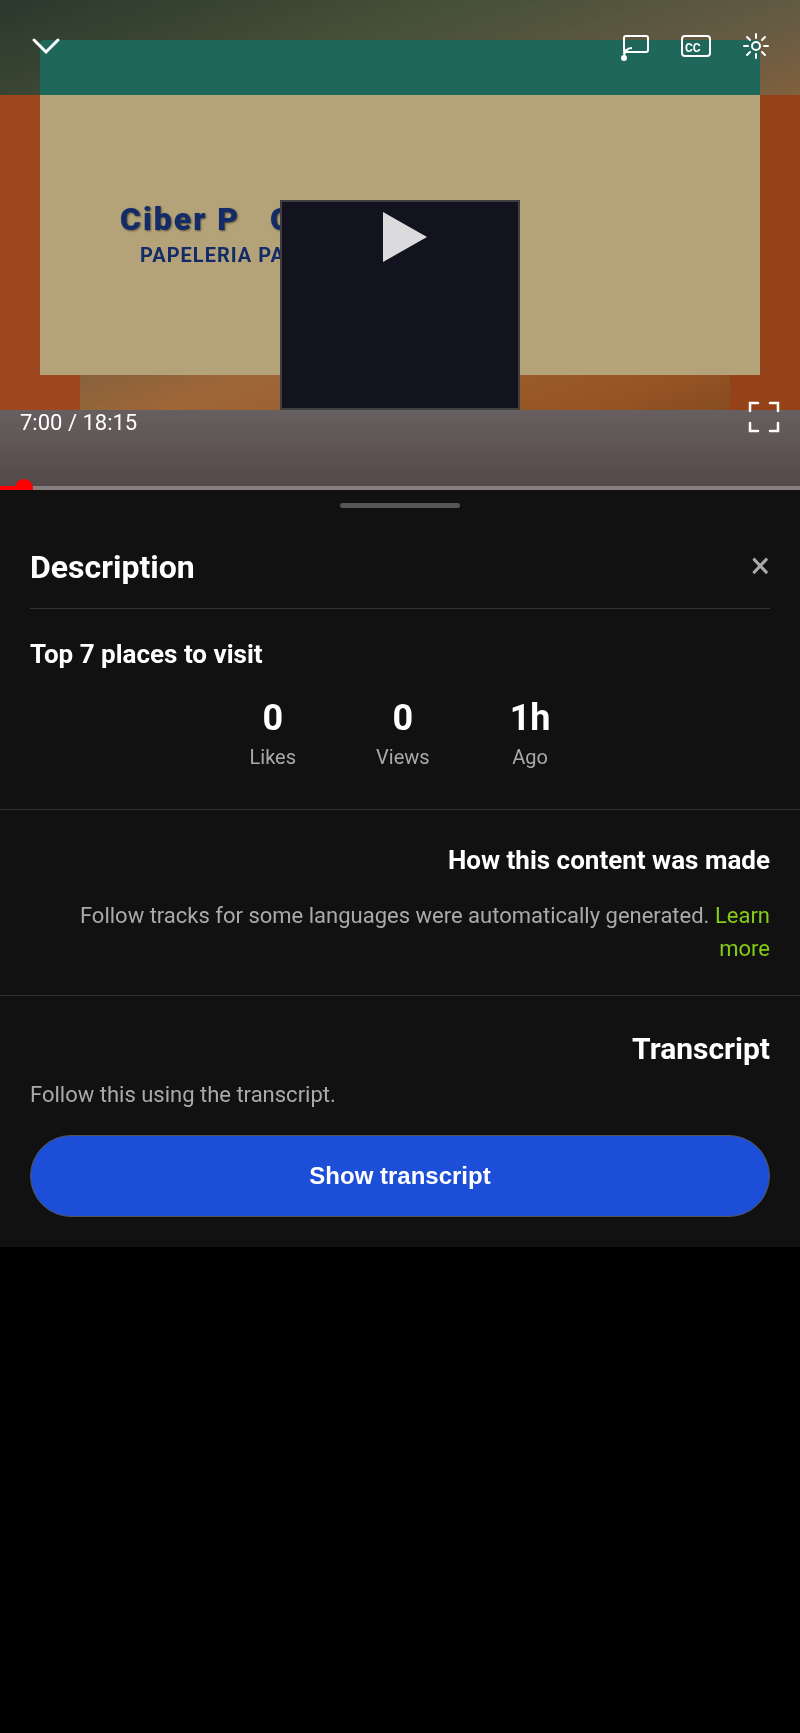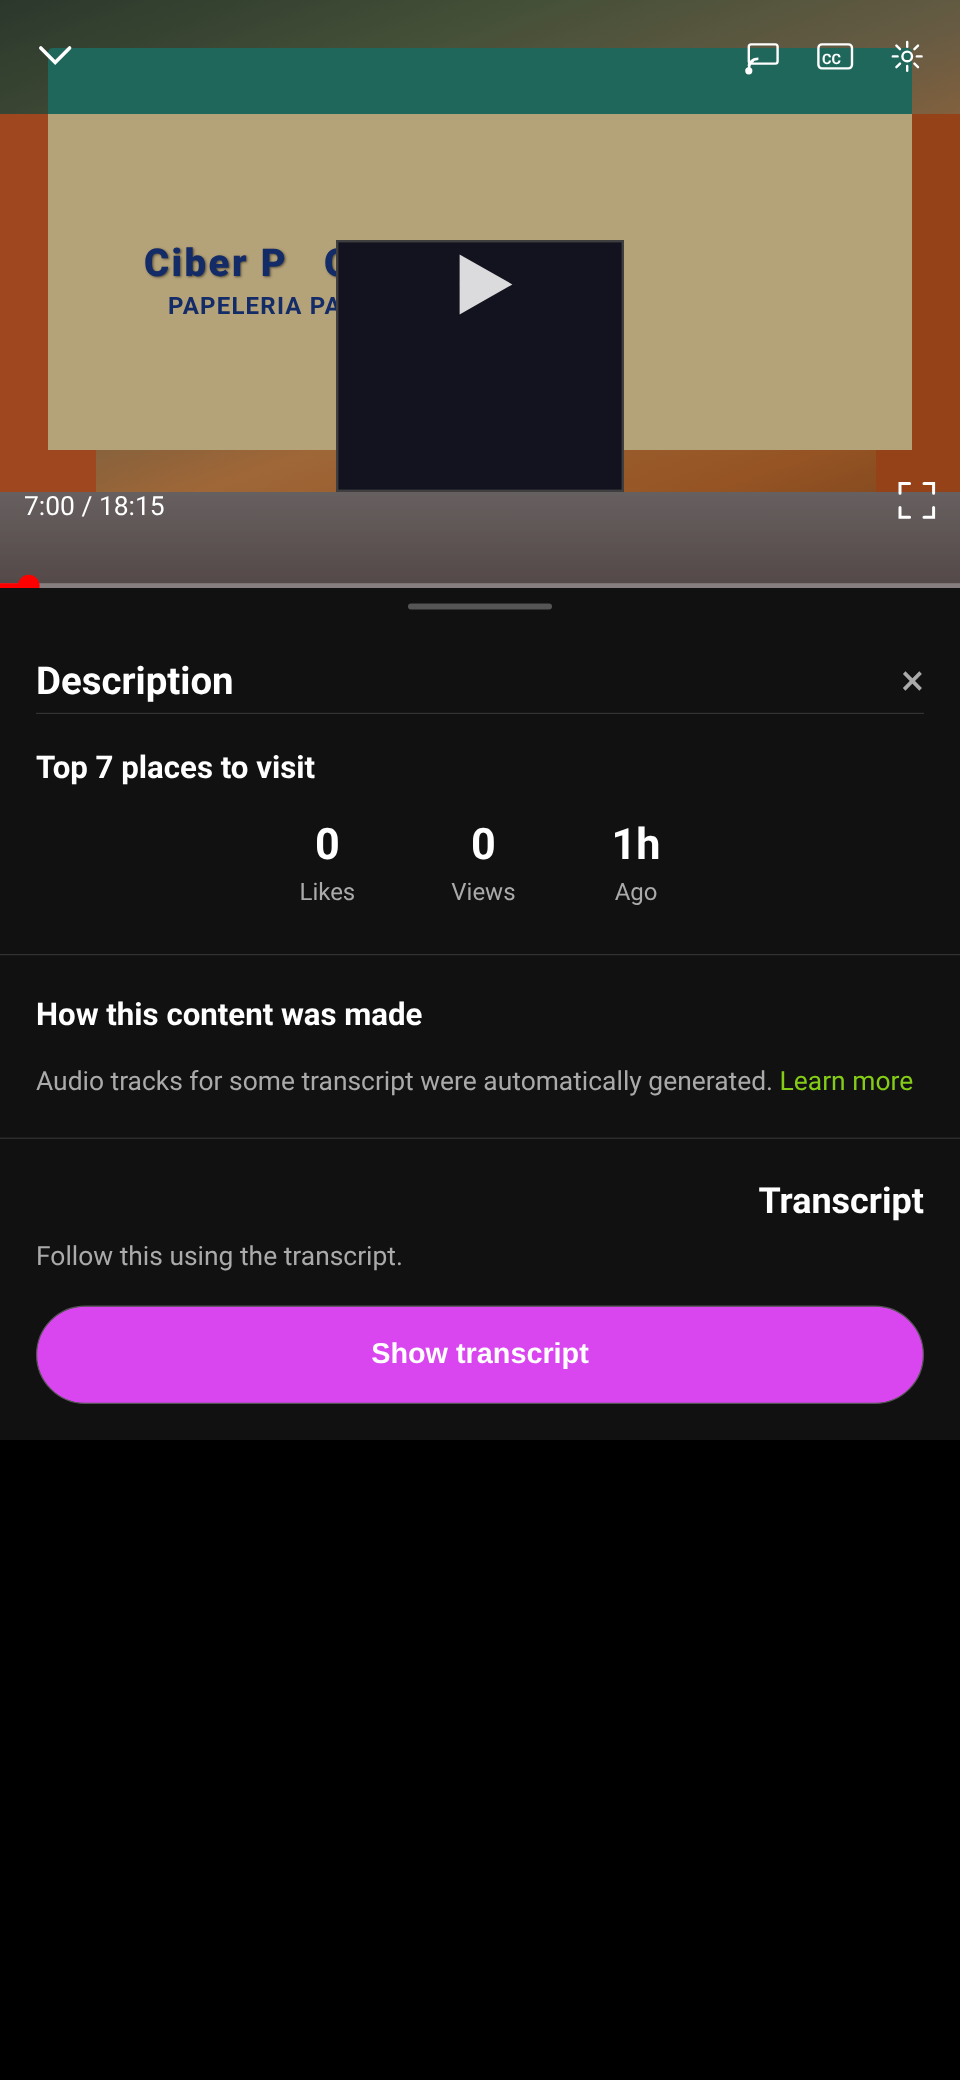--- a/index.html
+++ b/index.html
@@ -193,22 +193,22 @@
     }
 
     
     .description-panel {
       background: #111;
       padding: 0 30px;
     }
     .description-header {
       display: flex;
       justify-content: space-between;
-      align-items: center;
-      padding: 28px 0 8px;
+      align-items: flex-start;
+      padding: 28px 0 22px;
       border-bottom: 1px solid #333;
     }
     .description-title {
       font-size: 32px;
       font-weight: 700;
       color: #fff;
     }
     .close-icon {
       font-size: 36px;
       color: #aaa;
@@ -250,20 +250,21 @@
     
     .section-divider {
       height: 1px;
       background: #333;
       margin: 0 -30px;
     }
 
     
     .content-made-section {
       padding: 35px 0 30px;
+      text-align: right;
     }
     .section-heading {
       font-size: 26px;
       font-weight: 700;
       color: #fff;
       margin-bottom: 24px;
     }
     .auto-dubbed-label {
       font-size: 22px;
       font-weight: 700;
@@ -292,21 +293,21 @@
       text-align: right;
     }
     .transcript-desc {
       font-size: 22px;
       color: #aaa;
       margin-bottom: 28px;
     }
     .show-transcript-btn {
       width: 100%;
       padding: 26px 20px;
-      background: #d946ef;
+      background: #1d4ed8;
       border: 1px solid #555;
       border-radius: 50px;
       color: #fff;
       font-size: 24px;
       font-weight: 600;
       cursor: pointer;
       text-align: center;
       display: block;
     }
   </style>
@@ -414,21 +415,21 @@
       <span class="stat-number">1h</span>
       <span class="stat-label">Ago</span>
     </div>
   </div>
 
   <div class="section-divider"></div>
 
   <div class="content-made-section">
     <div class="section-heading">How this content was made</div>
     <div class="auto-dubbed-desc">
-      <span>Audio tracks for some transcript were automatically generated.</span>
+      <span>Follow tracks for some languages were automatically generated.</span>
       <a class="learn-more-link" href="#">Learn more</a>
     </div>
   </div>
 
   <div class="section-divider"></div>
 
   <div class="transcript-section">
     <div class="transcript-title">Transcript</div>
     <div class="transcript-desc">Follow this using the transcript.</div>
     <button class="show-transcript-btn">Show transcript</button>

